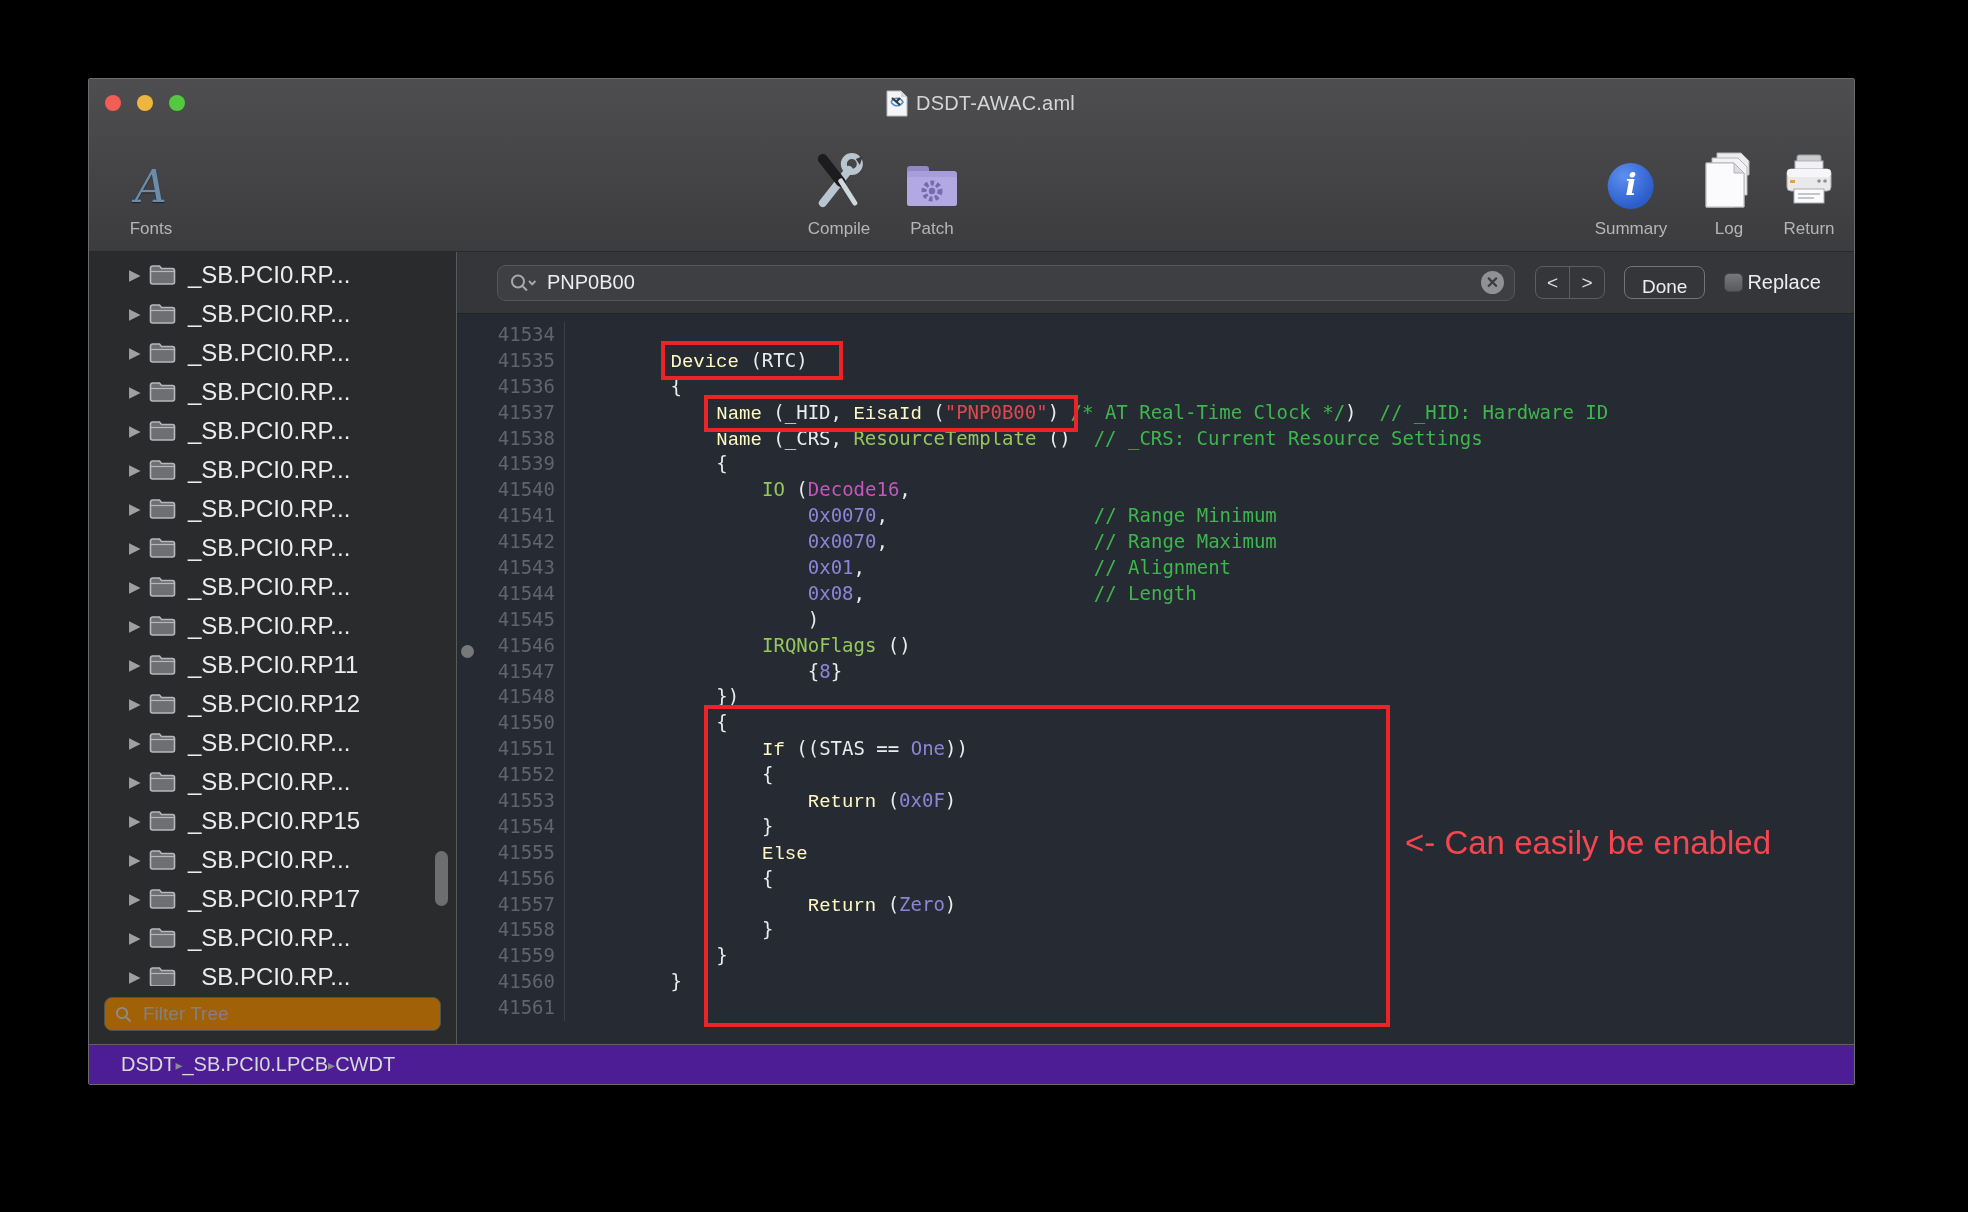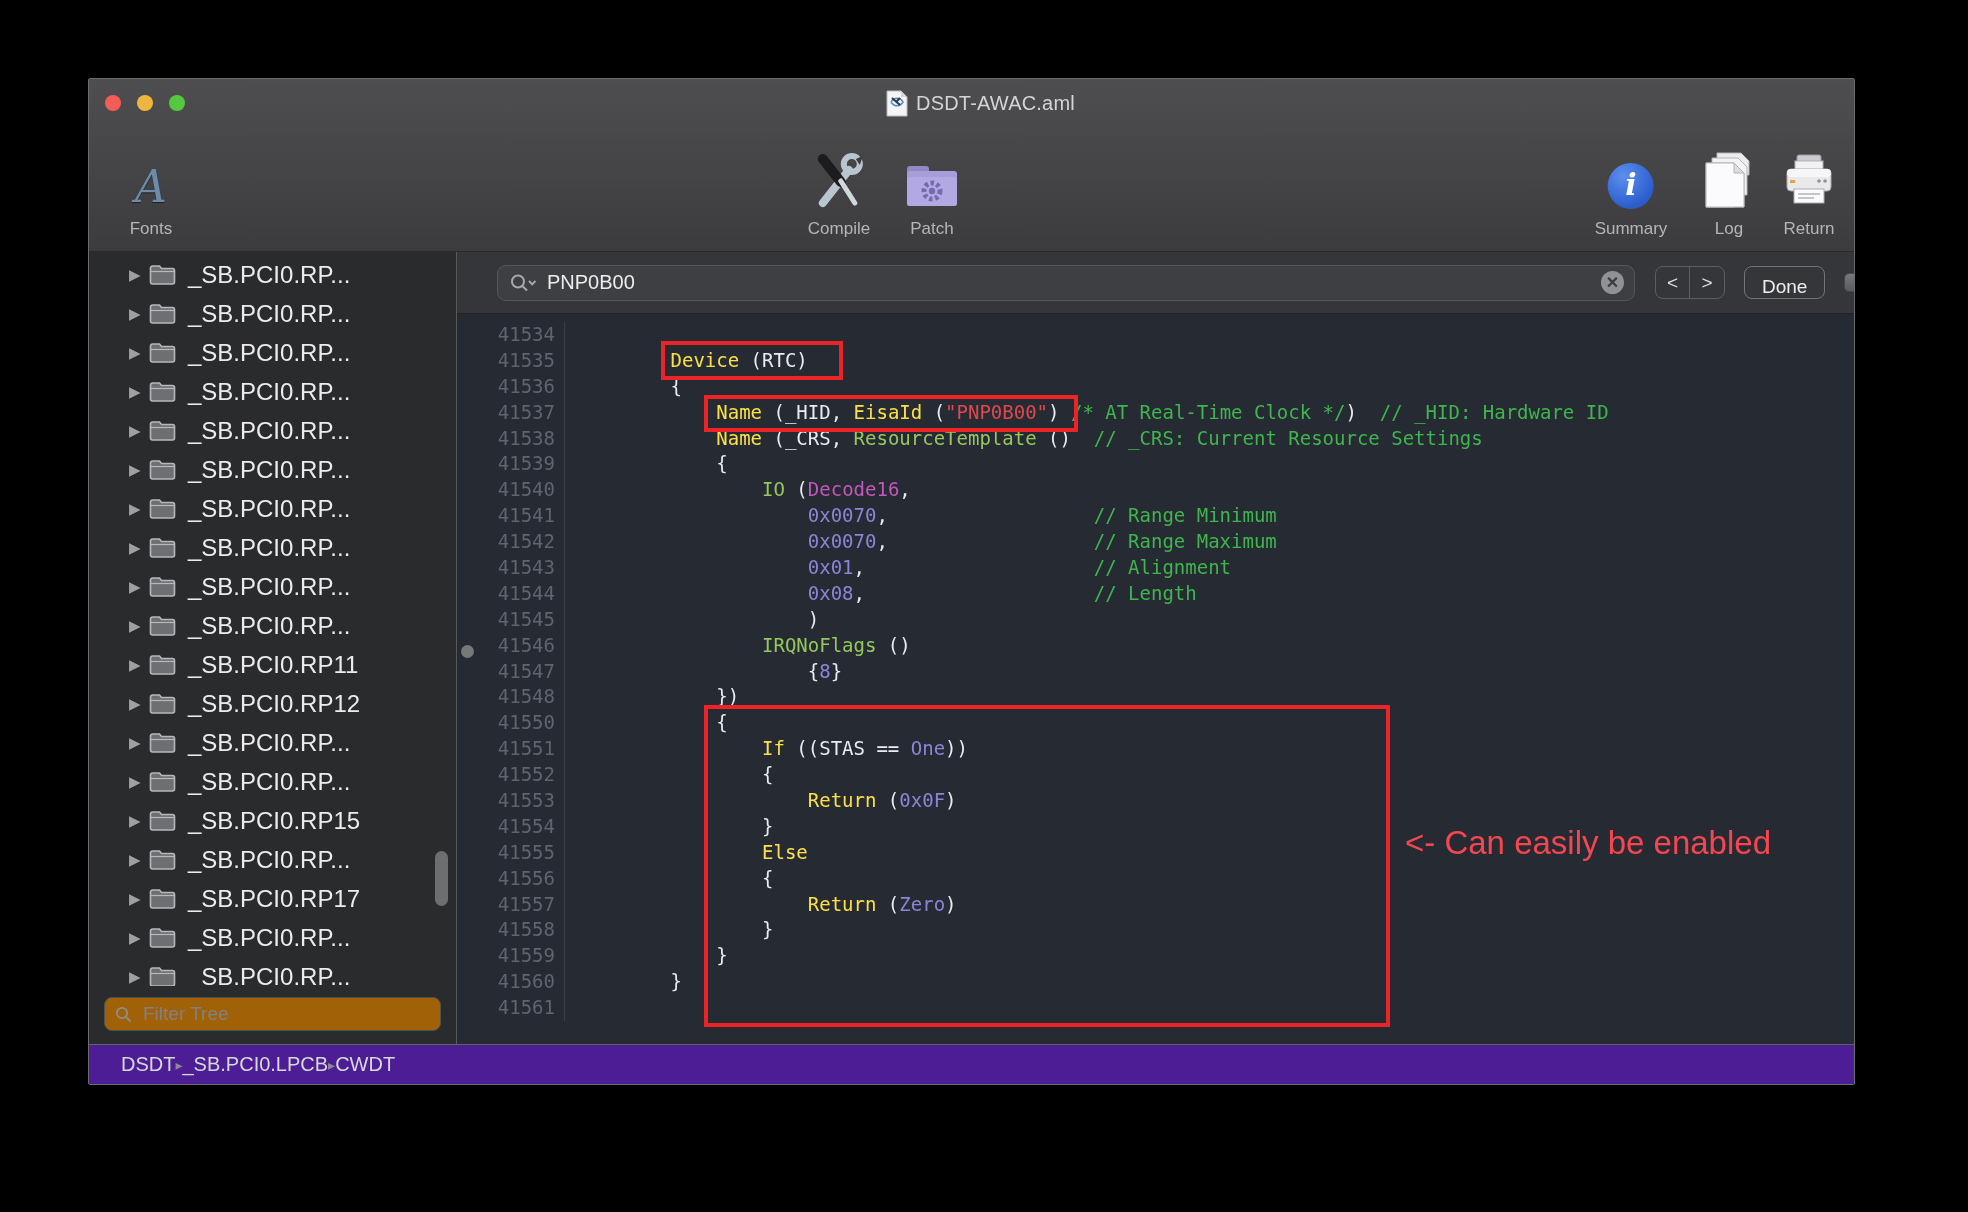--- a/index.html
+++ b/index.html
@@ -50,21 +50,21 @@
   .filterbox{height:34px;border:1px solid #515254;border-radius:8px;background:#a16207;
              display:flex;align-items:center;padding:0 10px;gap:9px;}
   .filterbox input{flex:1;background:transparent;border:none;outline:none;color:#e8e8ea;font-size:19px;
                    font-family:"Liberation Sans",sans-serif;}
   .filterbox input::placeholder{color:#808184;}
 
   
   .editor{flex:1;display:flex;flex-direction:column;min-width:0;}
   .searchrow{height:62px;flex:none;background:#353639;border-bottom:1px solid #232324;
              display:flex;align-items:center;}
-  .sfield{margin-left:40px;width:1138px;height:36px;flex:none;background:#3e3f43;border:1px solid #55565a;
+  .sfield{margin-left:40px;width:1018px;height:36px;flex:none;background:#3e3f43;border:1px solid #55565a;
           border-radius:9px;display:flex;align-items:center;padding:0 10px 0 12px;gap:9px;}
   .sfield input{flex:1;background:transparent;border:none;outline:none;color:#eceded;font-size:20px;
                 font-family:"Liberation Sans",sans-serif;}
   .clearbtn{width:23px;height:23px;border-radius:50%;background:#909194;color:#3a3b3d;
             display:flex;align-items:center;justify-content:center;font-size:16px;font-weight:bold;flex:none;cursor:default;}
   .seg{margin-left:20px;height:33px;display:flex;border:1px solid #5d5e60;border-radius:8px;overflow:hidden;flex:none;}
   .seg button{width:34px;background:transparent;border:none;color:#dfe0e1;font-size:19px;cursor:default;
               font-family:"Liberation Sans",sans-serif;line-height:1;}
   .seg button:first-child{border-right:1px solid #5d5e60;}
   .donebtn{margin-left:19px;height:33px;padding:9px 17px;border:1px solid #737476;border-radius:8px;
@@ -75,21 +75,21 @@
   .replabel{color:#eceded;font-size:20px;}
 
   
   .codearea{flex:1;position:relative;background:#262b33;overflow:hidden;
             font-family:"DejaVu Sans Mono",monospace;font-size:19px;line-height:25.9px;}
   .codelines{padding-top:8px;}
   .code-line{white-space:pre;height:25.9px;}
   .ln{display:inline-block;width:108px;padding-right:9px;text-align:right;color:#5e6570;
       border-right:1px solid #3a3f48;}
   .lc{padding-left:14px;}
-  .c-pl{color:#e9ebf0;} .c-kw{color:#fde047;} .c-fn{color:#96c75e;} .c-com{color:#3fb54d;}
+  .c-pl{color:#e9ebf0;} .c-kw{color:#fef9c3;font-family:Liberation Mono, monospace;} .c-fn{color:#96c75e;} .c-com{color:#3fb54d;}
   .c-num{color:#8d84d8;} .c-mg{color:#c457bb;} .c-str{color:#e0484f;}
 
   .hlbox{position:absolute;border:4px solid #ec2427;pointer-events:none;}
   .hl-device{left:204px;top:27px;width:182px;height:39px;}
   .hl-name{left:247px;top:81px;width:374px;height:37px;}
   .hl-method{left:247px;top:391px;width:686px;height:322px;}
   .rednote{position:absolute;left:948px;top:516px;color:#f5464f;font-size:33px;white-space:nowrap;
            font-family:"Liberation Sans",sans-serif;}
   .dragdot{position:absolute;left:4px;top:331px;width:13px;height:13px;border-radius:50%;background:#77787a;}
 

